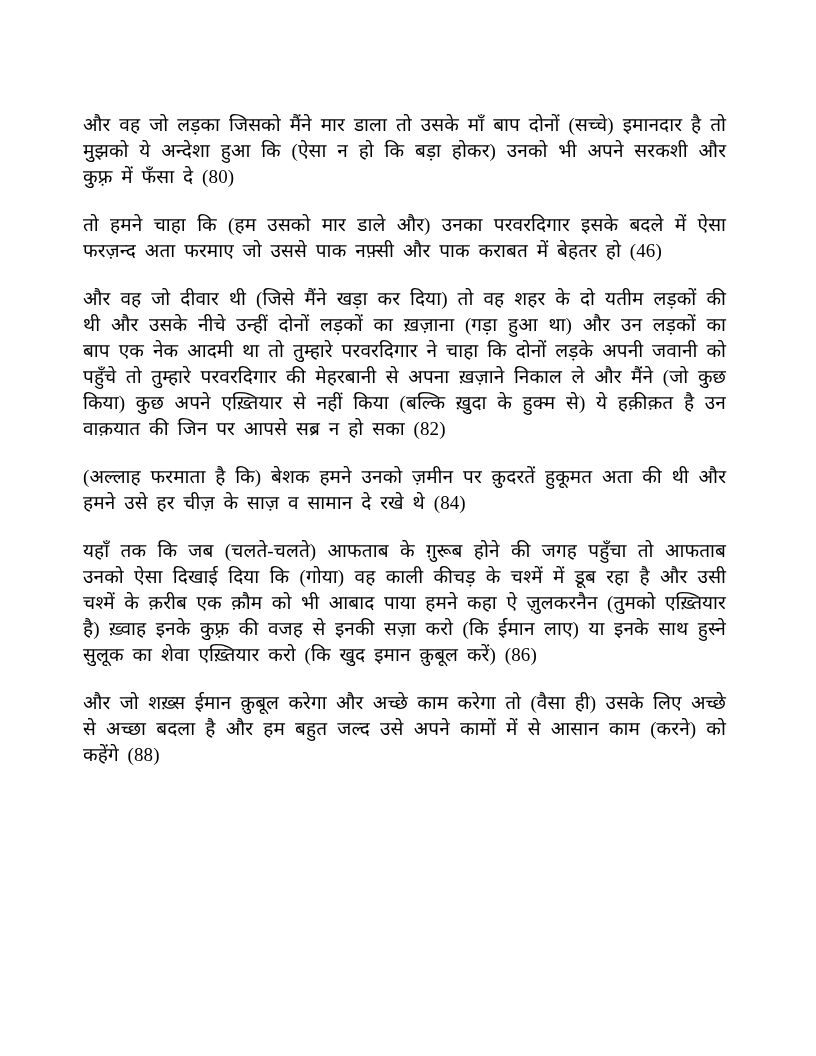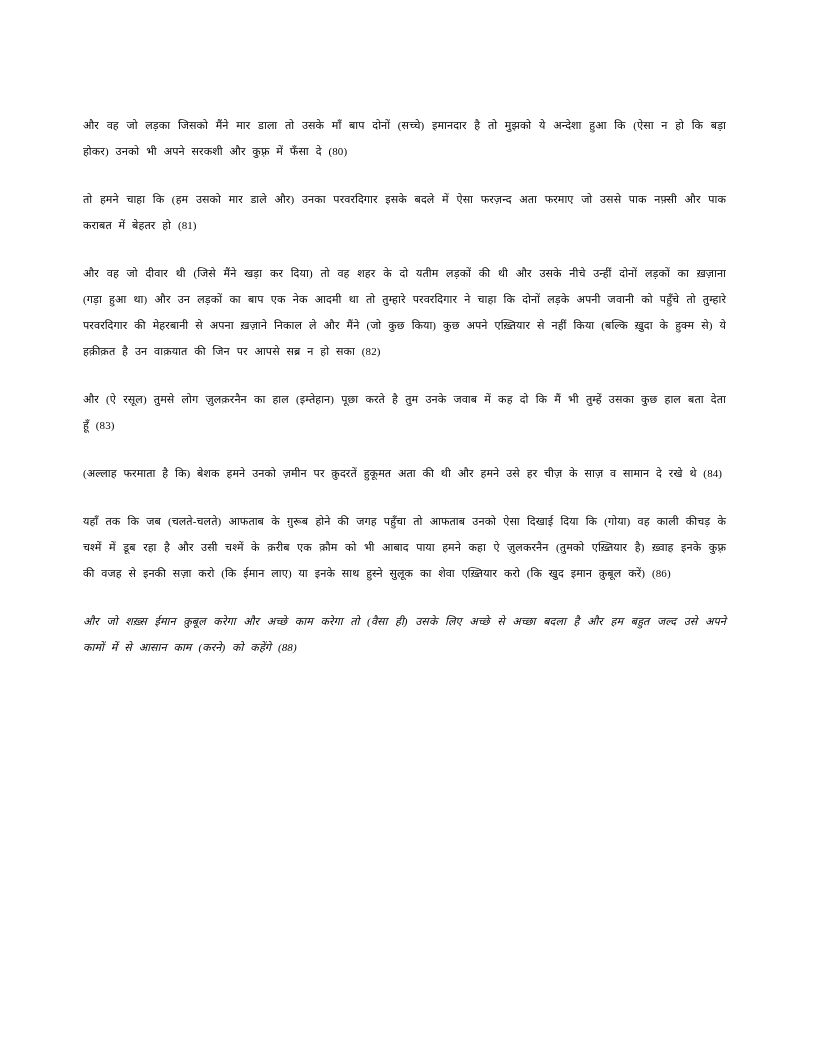--- a/index.html
+++ b/index.html
@@ -17,38 +17,36 @@
     font-family: "Liberation Serif", "DejaVu Serif", serif;
   }
   .text-block {
     position: absolute;
     left: 83px;
     top: 112px;
     width: 653px;
   }
   .text-block p {
     margin: 0 10px 22px 0;
-    font-size: 11px;
+    font-size: 19px;
     line-height: 26px;
     text-align: justify;
     word-spacing: 4px;
     color: #000000;
     letter-spacing: 0.1px;
   }
   .text-block p:last-child {
     margin-bottom: 0;
-    font-style: italic;
   }
 </style>
 </head>
 <body>
 
 <div class="page">
   <div class="text-block">
     <p>और वह जो लड़का जिसको मैंने मार डाला तो उसके माँ बाप दोनों (सच्चे) इमानदार है तो मुझको ये अन्देशा हुआ कि (ऐसा न हो कि बड़ा होकर) उनको भी अपने सरकशी और कुफ़्र में फँसा दे (80)</p>
-    <p>तो हमने चाहा कि (हम उसको मार डाले और) उनका परवरदिगार इसके बदले में ऐसा फरज़न्द अता फरमाए जो उससे पाक नफ़्सी और पाक कराबत में बेहतर हो (81)</p>
+    <p>तो हमने चाहा कि (हम उसको मार डाले और) उनका परवरदिगार इसके बदले में ऐसा फरज़न्द अता फरमाए जो उससे पाक नफ़्सी और पाक कराबत में बेहतर हो (46)</p>
     <p>और वह जो दीवार थी (जिसे मैंने खड़ा कर दिया) तो वह शहर के दो यतीम लड़कों की थी और उसके नीचे उन्हीं दोनों लड़कों का ख़ज़ाना (गड़ा हुआ था) और उन लड़कों का बाप एक नेक आदमी था तो तुम्हारे परवरदिगार ने चाहा कि दोनों लड़के अपनी जवानी को पहुँचे तो तुम्हारे परवरदिगार की मेहरबानी से अपना ख़ज़ाने निकाल ले और मैंने (जो कुछ किया) कुछ अपने एख़्तियार से नहीं किया (बल्कि ख़ुदा के हुक्म से) ये हक़ीक़त है उन वाक़यात की जिन पर आपसे सब्र न हो सका (82)</p>
-    <p>और (ऐ रसूल) तुमसे लोग ज़ुलक़रनैन का हाल (इम्तेहान) पूछा करते है तुम उनके जवाब में कह दो कि मैं भी तुम्हें उसका कुछ हाल बता देता हूँ (83)</p>
     <p>(अल्लाह फरमाता है कि) बेशक हमने उनको ज़मीन पर क़ुदरतें हुकूमत अता की थी और हमने उसे हर चीज़ के साज़ व सामान दे रखे थे (84)</p>
     <p>यहाँ तक कि जब (चलते-चलते) आफताब के ग़ुरूब होने की जगह पहुँचा तो आफताब उनको ऐसा दिखाई दिया कि (गोया) वह काली कीचड़ के चश्में में डूब रहा है और उसी चश्में के क़रीब एक क़ौम को भी आबाद पाया हमने कहा ऐ ज़ुलकरनैन (तुमको एख़्तियार है) ख़्वाह इनके कुफ़्र की वजह से इनकी सज़ा करो (कि ईमान लाए) या इनके साथ हुस्ने सुलूक का शेवा एख़्तियार करो (कि खुद इमान क़ुबूल करें) (86)</p>
     <p>और जो शख़्स ईमान क़ुबूल करेगा और अच्छे काम करेगा तो (वैसा ही) उसके लिए अच्छे से अच्छा बदला है और हम बहुत जल्द उसे अपने कामों में से आसान काम (करने) को कहेंगे (88)</p>
   </div>
 </div>
 
 </body></html>

